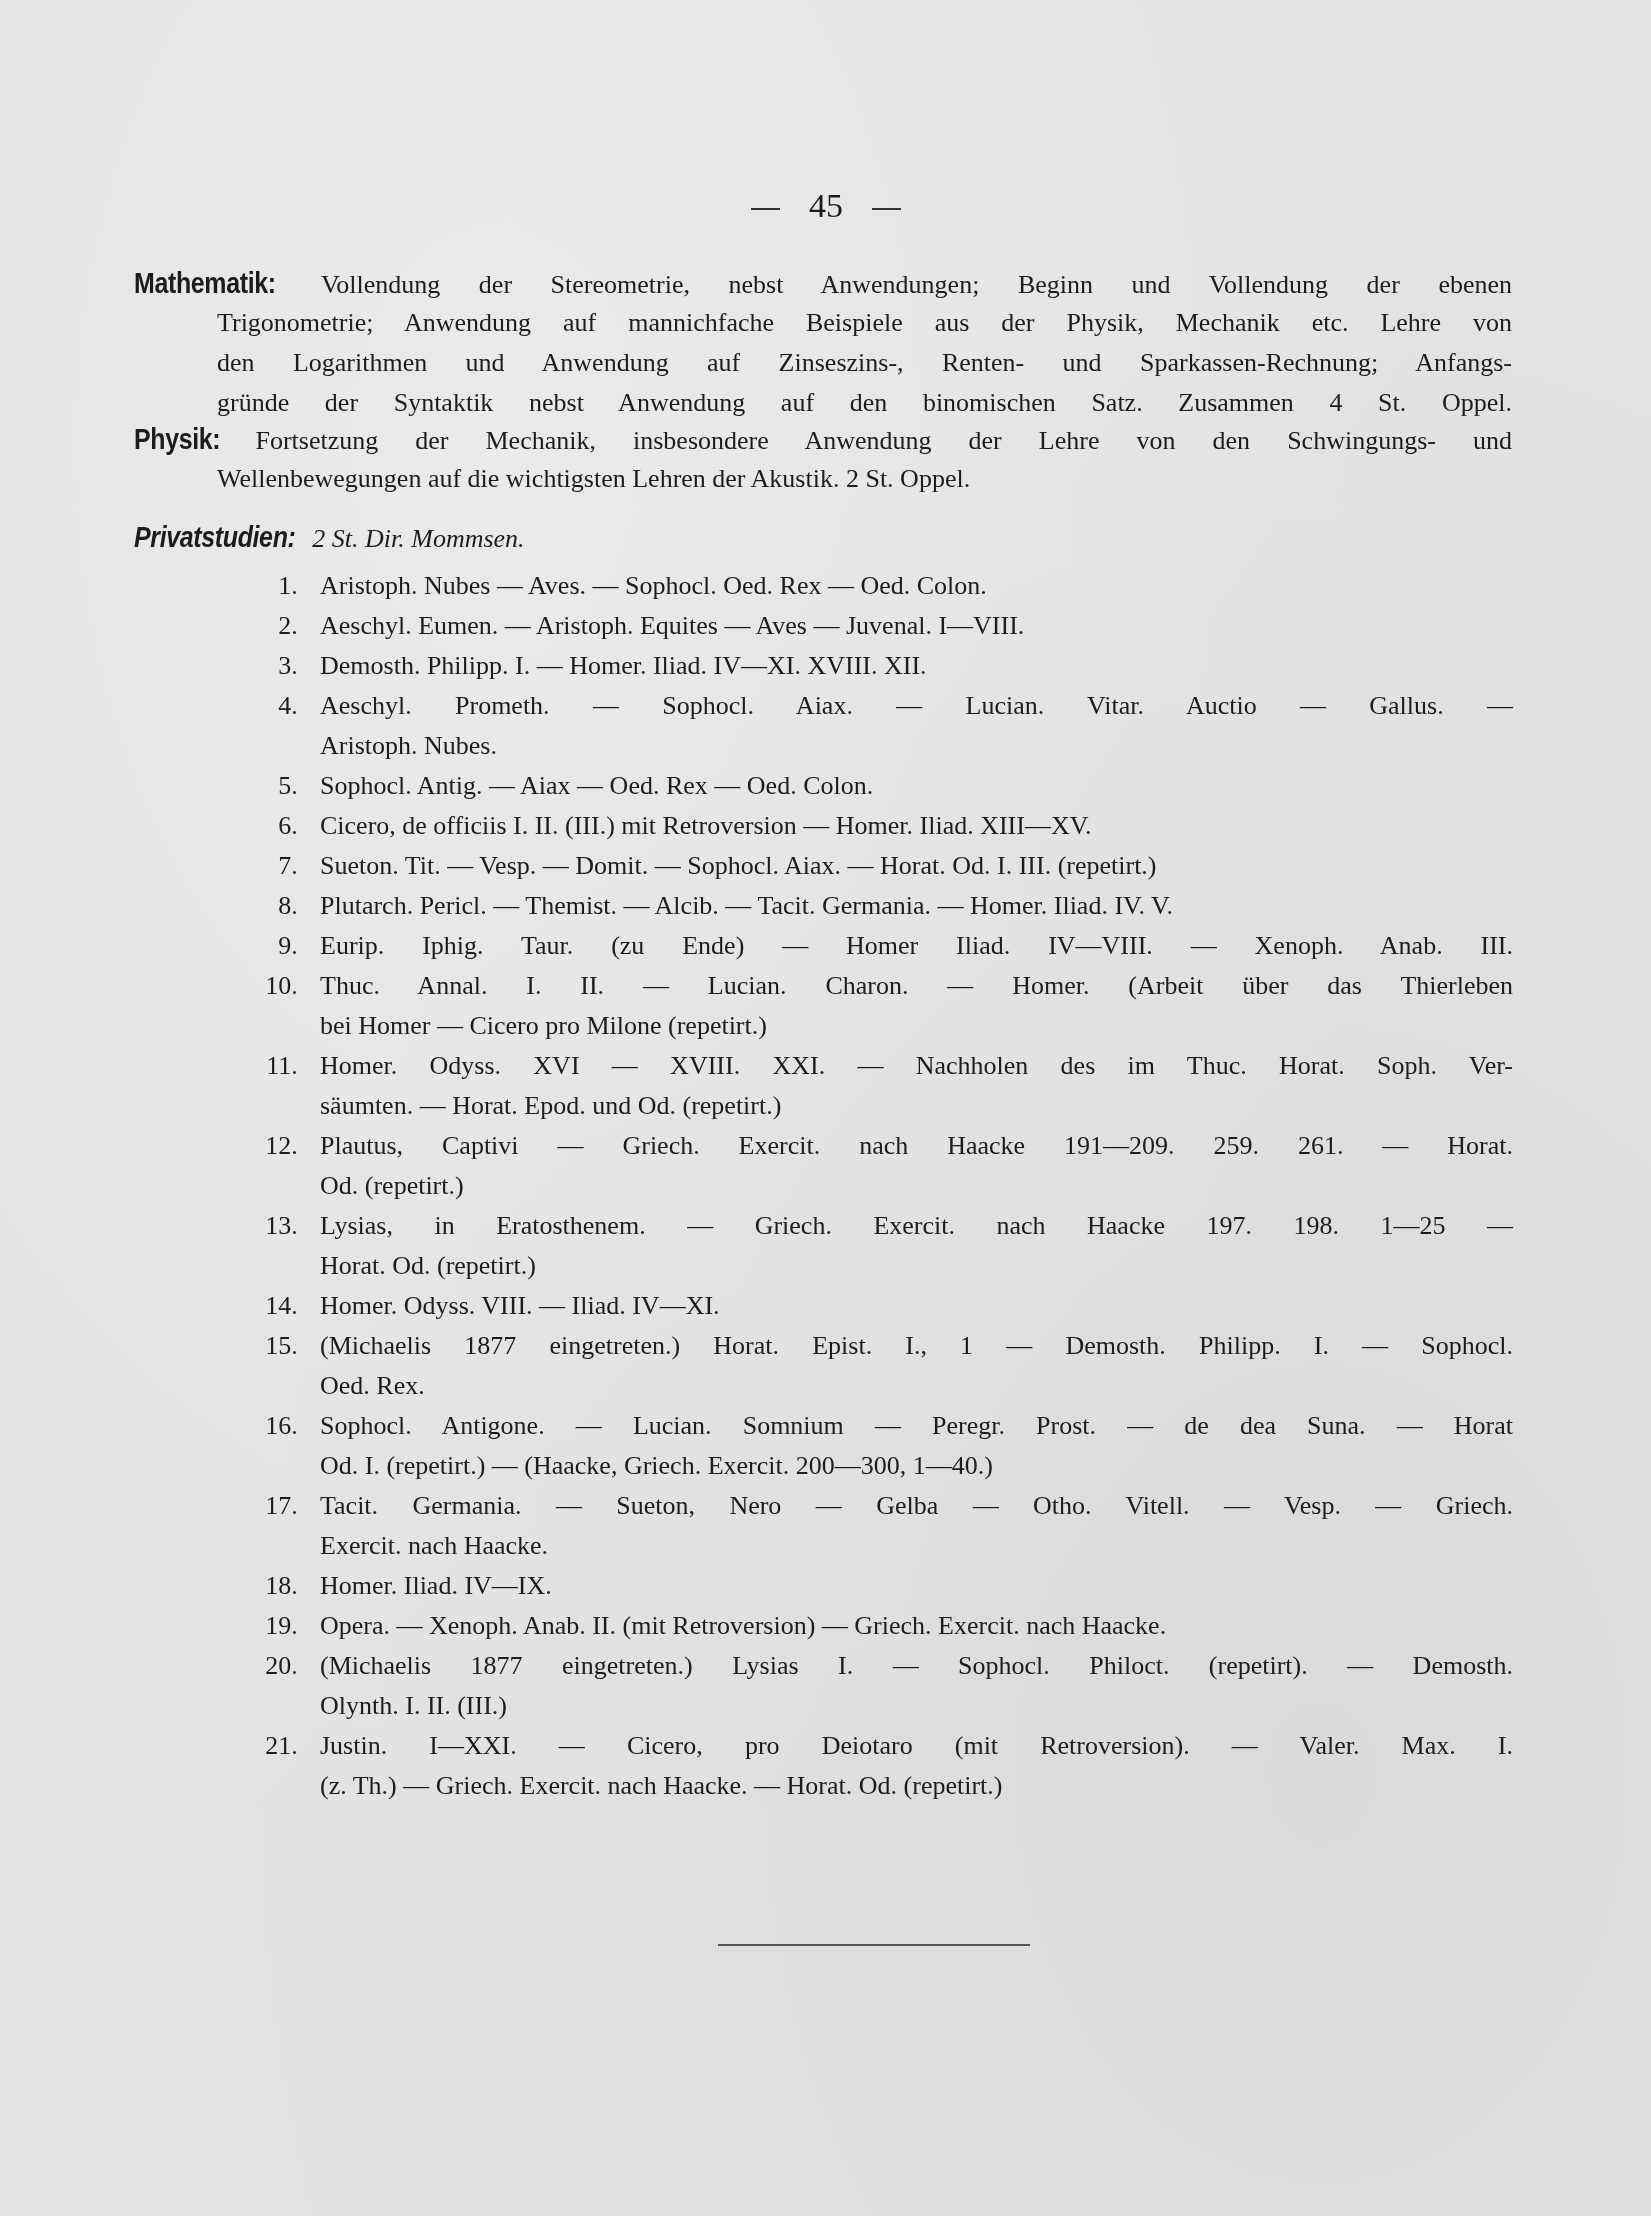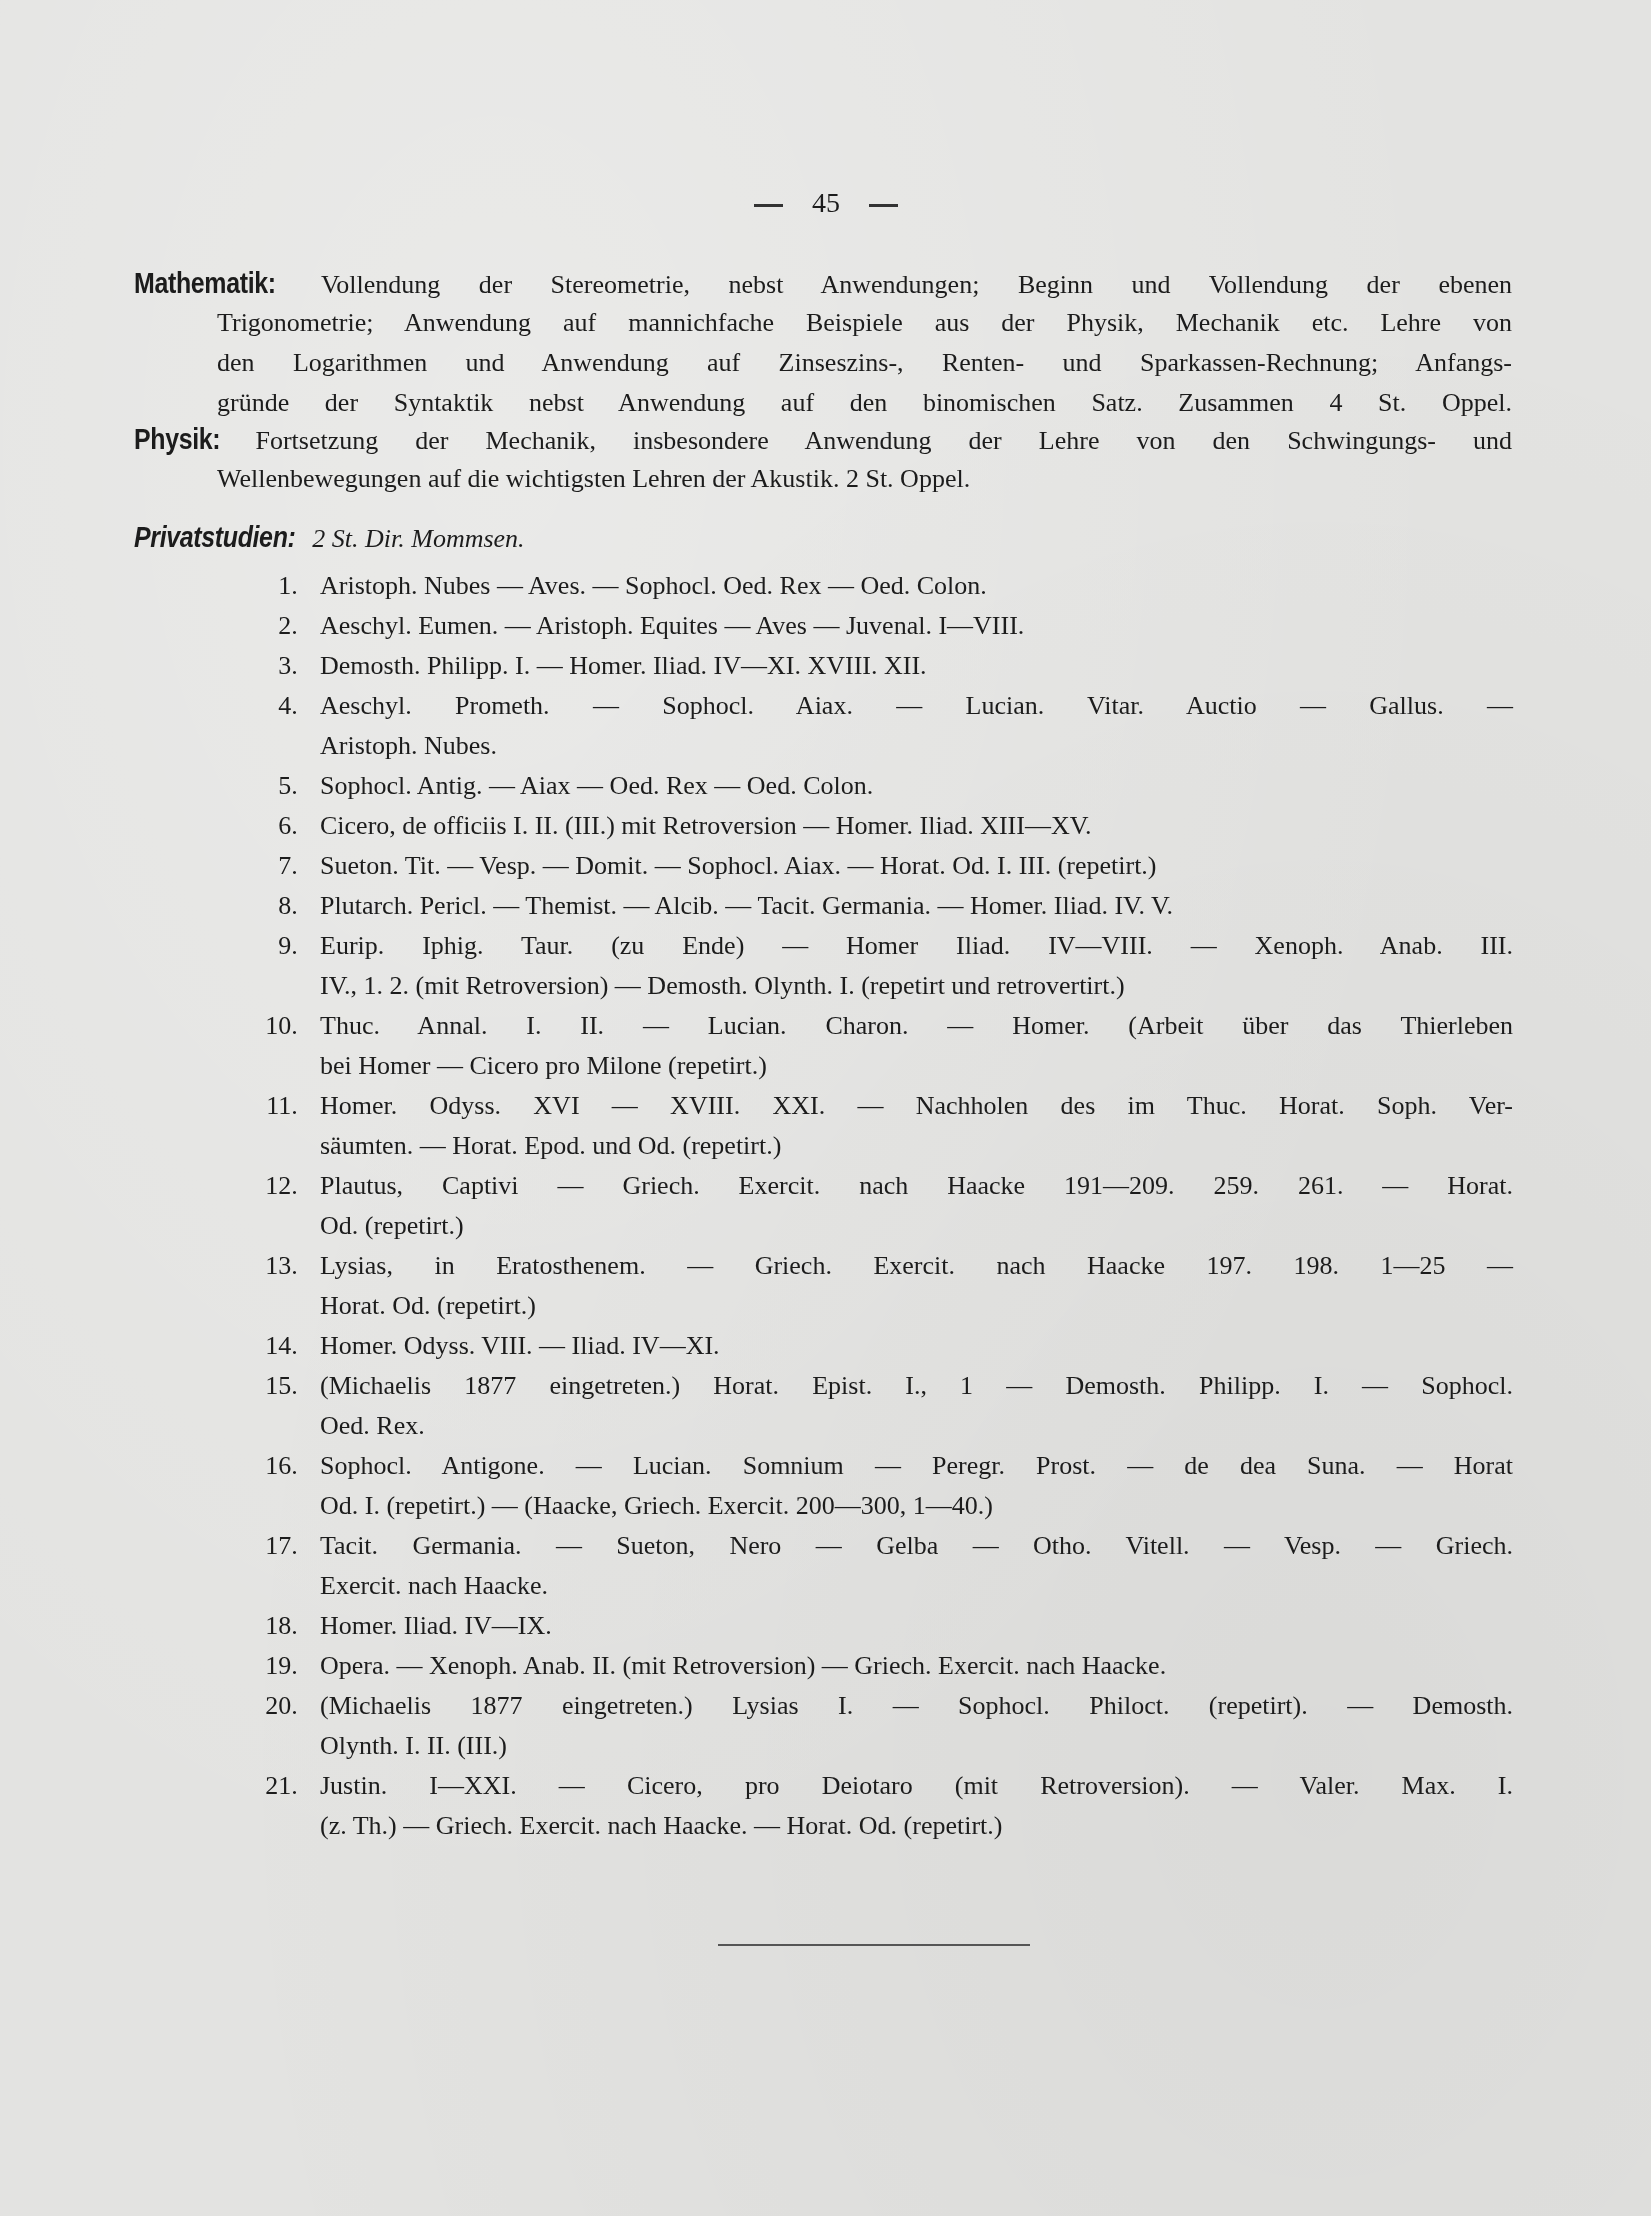--- a/index.html
+++ b/index.html
@@ -12,21 +12,21 @@
   }
   .page {
     position: absolute; left: 0; top: 0; width: 1652px; height: 2216px;
     background:
       radial-gradient(ellipse at 30% 20%, rgba(255,255,255,0.25), rgba(255,255,255,0) 60%),
       radial-gradient(ellipse at 80% 80%, rgba(0,0,0,0.04), rgba(0,0,0,0) 60%),
       #e3e3e1;
   }
   .pagenum {
     position: absolute; top: 187px; left: 0; width: 1652px; text-align: center;
-    font-size: 28px; letter-spacing: 0;
+    font-size: 34px; letter-spacing: 0;
   }
   .pagenum .dash { display: inline-block; width: 29px; height: 2.2px; background: #333; vertical-align: middle; margin: 0 29px; }
   .block { position: absolute; left: 134px; width: 1378px; }
   .line {
     height: 40px; line-height: 40px; font-size: 26px;
     white-space: nowrap; text-align: justify; text-align-last: justify;
   }
   .line.last { text-align-last: left; }
   .indent { padding-left: 83px; }
   .head {
@@ -99,21 +99,20 @@
         <div class="num">7.</div>
         <div class="line itxt last">Sueton. Tit. — Vesp. — Domit. — Sophocl. Aiax. — Horat. Od. I. III. (repetirt.)</div>
       </div>
       <div class="item">
         <div class="num">8.</div>
         <div class="line itxt last">Plutarch. Pericl. — Themist. — Alcib. — Tacit. Germania. — Homer. Iliad. IV. V.</div>
       </div>
       <div class="item">
         <div class="num">9.</div>
         <div class="line itxt">Eurip. Iphig. Taur. (zu Ende) — Homer Iliad. IV—VIII. — Xenoph. Anab. III.</div>
-        <div class="line itxt last">IV., 1. 2. (mit Retroversion) — Demosth. Olynth. I. (repetirt und retrovertirt.)</div>
       </div>
       <div class="item">
         <div class="num">10.</div>
         <div class="line itxt">Thuc. Annal. I. II. — Lucian. Charon. — Homer. (Arbeit über das Thierleben</div>
         <div class="line itxt last">bei Homer — Cicero pro Milone (repetirt.)</div>
       </div>
       <div class="item">
         <div class="num">11.</div>
         <div class="line itxt">Homer. Odyss. XVI — XVIII. XXI. — Nachholen des im Thuc. Horat. Soph. Ver-</div>
         <div class="line itxt last">säumten. — Horat. Epod. und Od. (repetirt.)</div>

